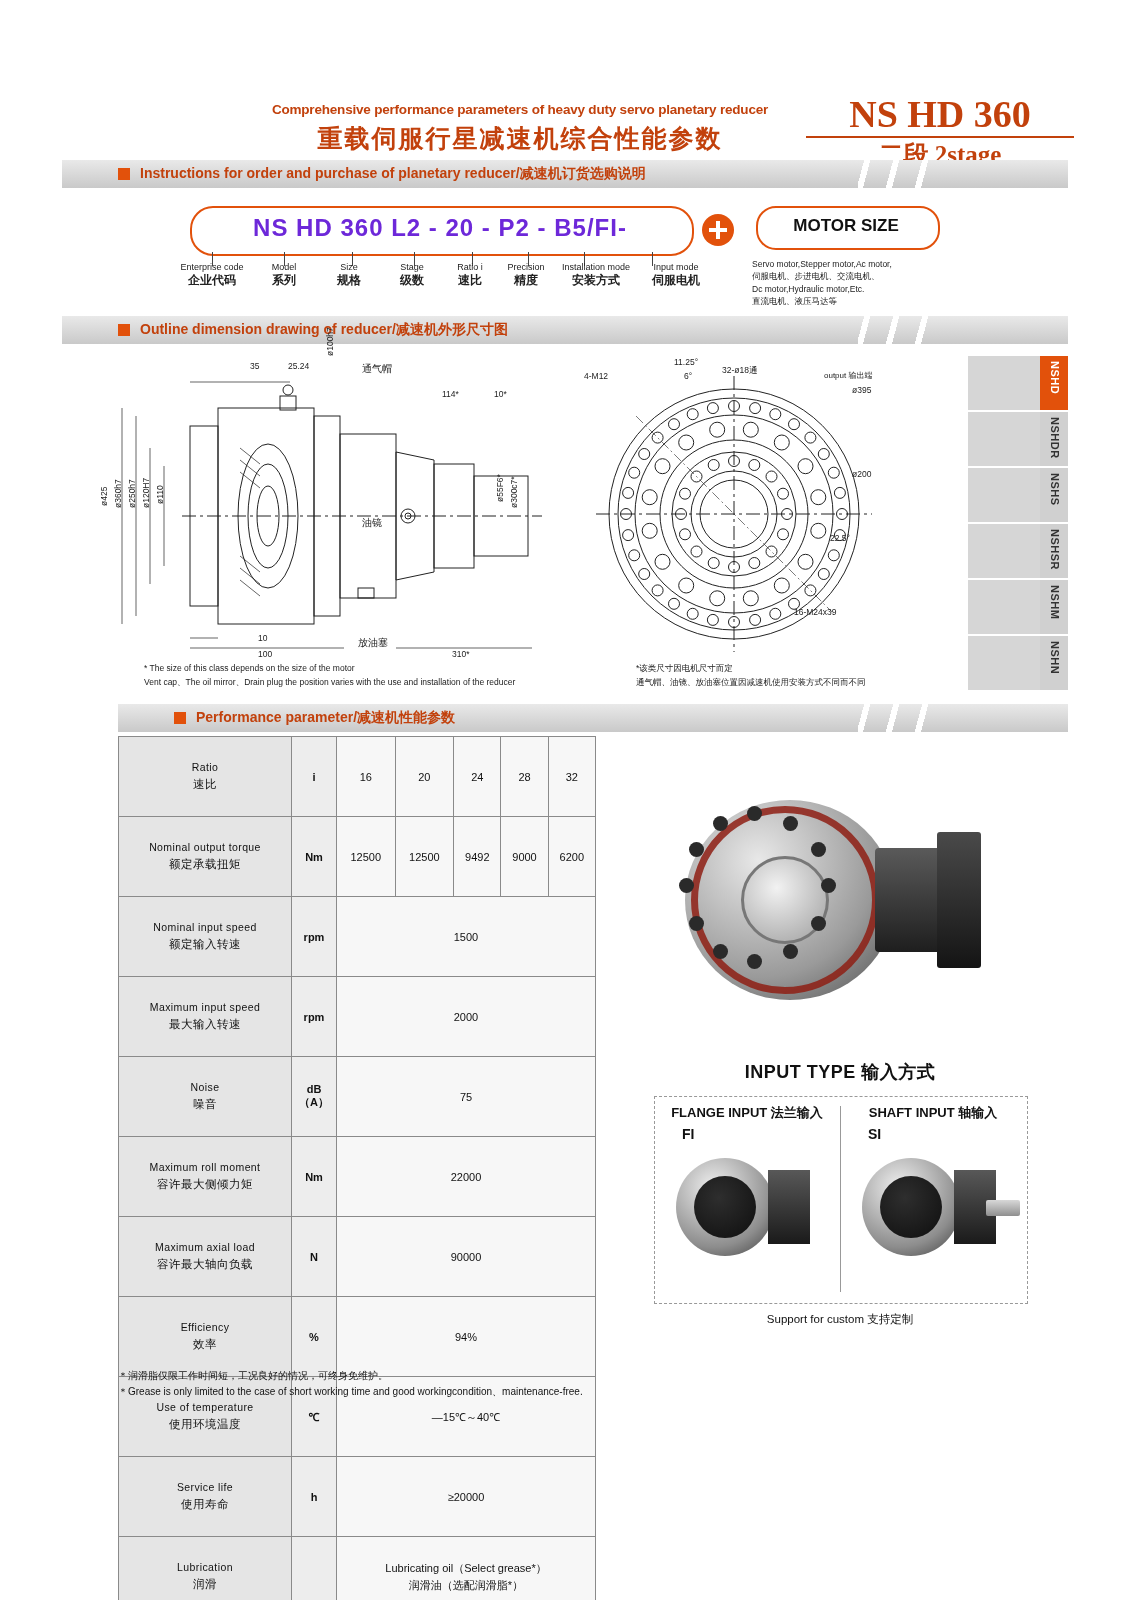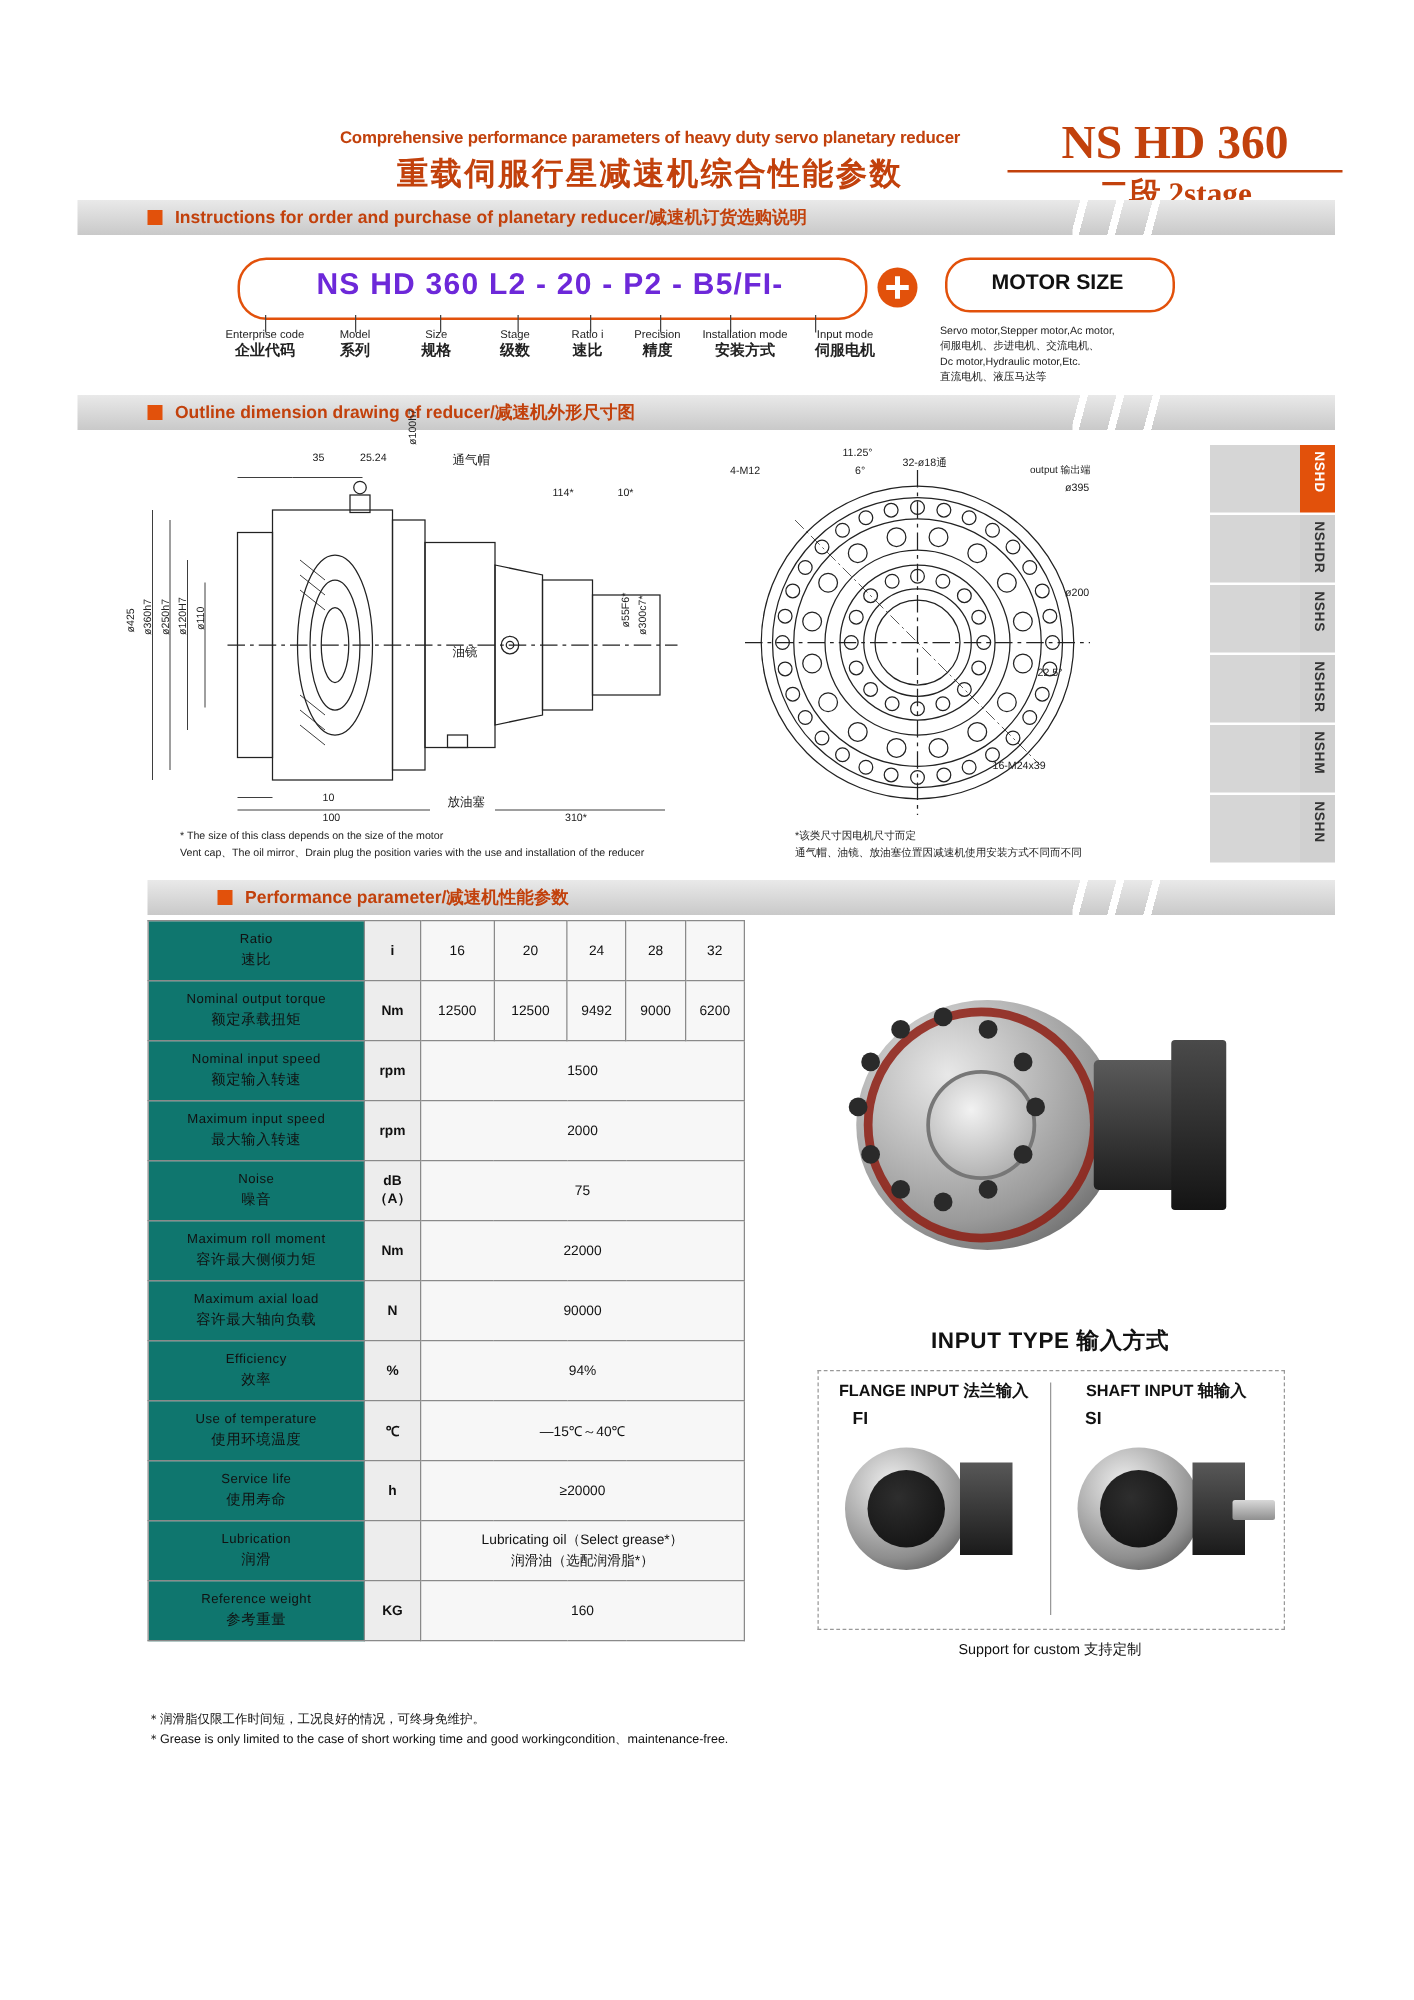--- a/index.html
+++ b/index.html
@@ -96,21 +96,21 @@
     font-size:11px;font-weight:700;color:#333;letter-spacing:.5px;
   }
   .strip-row.active .tab span{color:#fff;}
 
   
   .perf{position:absolute;left:118px;top:736px;width:478px;border-collapse:collapse;}
   .perf td{
     border:1px solid #8a8a8a;font-size:10.5px;text-align:center;color:#111;
     background:#f3f3f3;padding:0;
   }
-  .perf .lbl{width:168px;background:#0f766e;line-height:1.5;padding:7px 2px;}
+  .perf .lbl{width:168px;background:#e5e5e5;line-height:1.5;padding:23px 2px;}
   .perf .lbl .en{font-size:10.5px;letter-spacing:.4px;}
   .perf .lbl .cn{font-size:11.5px;letter-spacing:.5px;}
   .perf .unit{width:44px;font-size:11px;font-weight:600;background:#ededed;}
   .perf .val{font-size:11px;background:#f7f7f7;height:28px;}
 
   
   .photo{position:absolute;left:655px;top:770px;width:330px;height:270px;}
   .photo .body{
     position:absolute;left:30px;top:30px;width:210px;height:200px;border-radius:50%/50%;
     background:radial-gradient(circle at 35% 30%,#e8e8e8,#9a9a9a 60%,#4a4a4a 100%);

